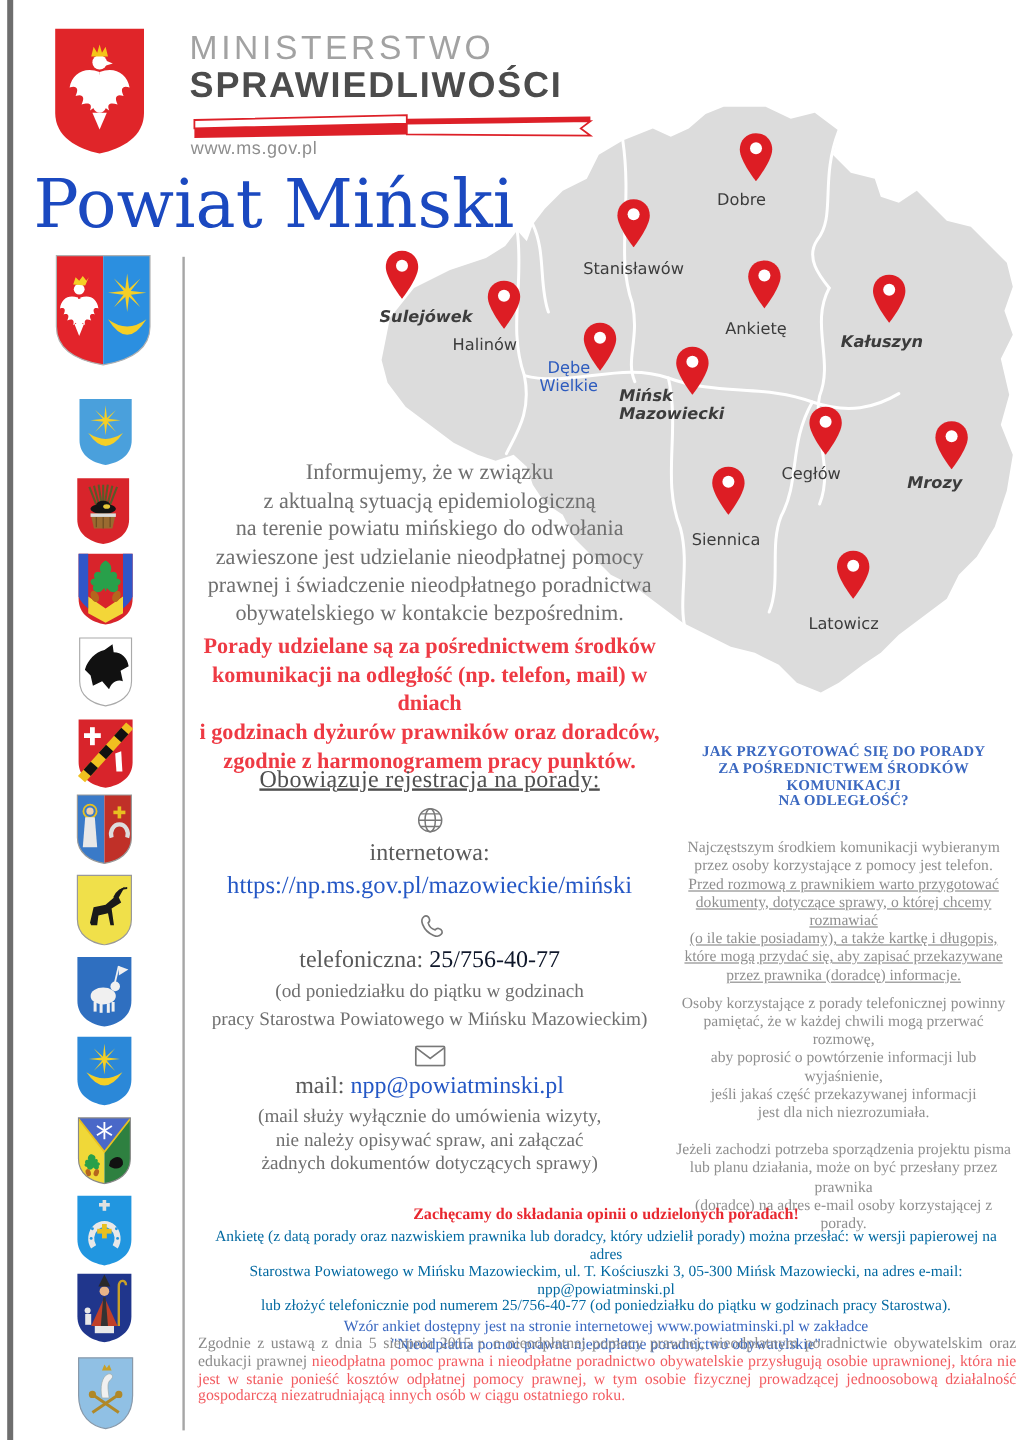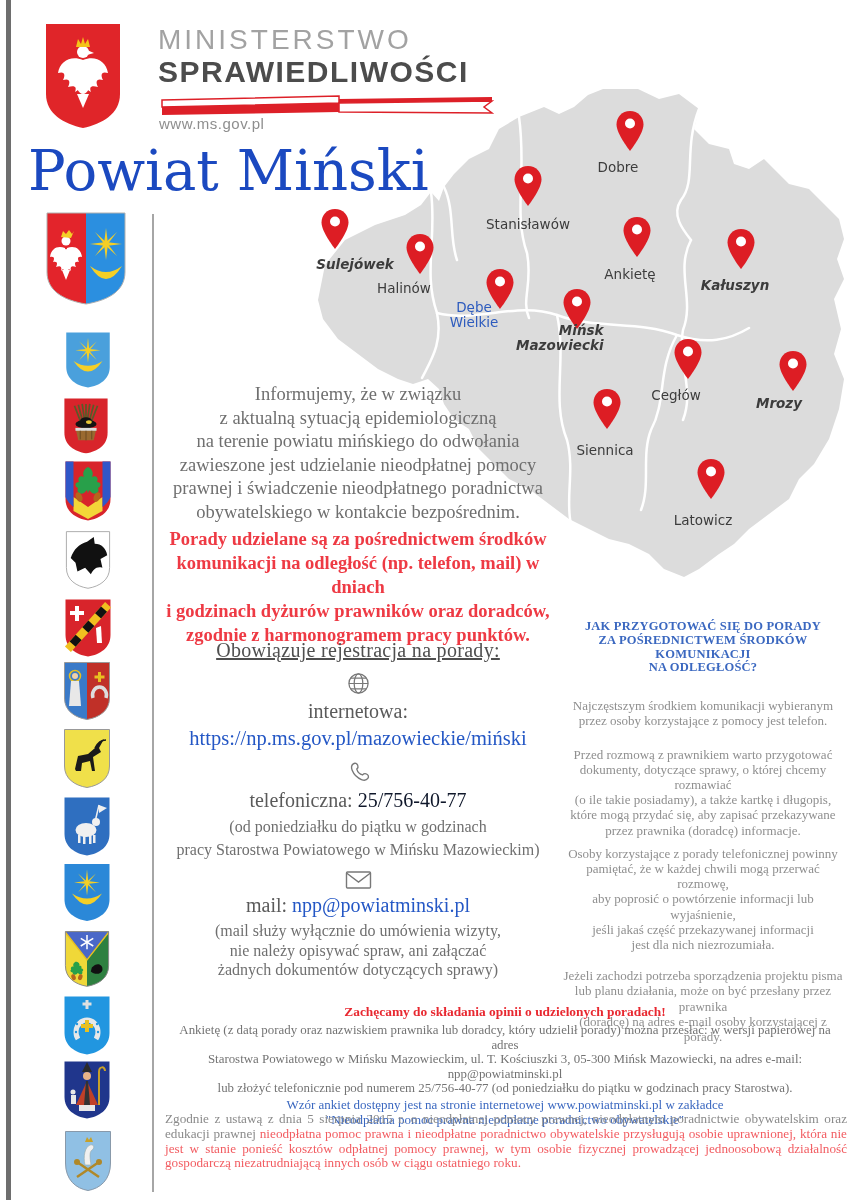--- a/index.html
+++ b/index.html
@@ -50,26 +50,26 @@
   .reg-tel-number{color:#0f172a;}
   .reg-note{margin:4px 0 0 0;font-size:16px;line-height:22.5px;color:#6f6f6f;white-space:pre-line;}
   .mail-note{line-height:19.5px;}
   .mail-address{color:#2457c5;}
 
   
   .right-col{left:560px;top:620px;width:286px;text-align:center;}
   .rc-heading{margin:0;font-size:12.5px;line-height:13.8px;font-weight:bold;color:#3b68c0;
     white-space:pre-line;letter-spacing:.2px;}
   .rc-p{font-size:13px;line-height:15.2px;color:#8f8f8f;white-space:pre-line;margin:0;}
-  .rc-p1{margin-top:23px;} .rc-p2{margin-top:18px;} .rc-p3{margin-top:8px;} .rc-p4{margin-top:16px;}
+  .rc-p1{margin-top:23px;} .rc-p2{text-decoration:underline;} .rc-p3{margin-top:8px;} .rc-p4{margin-top:16px;}
 
   
   .footer1{left:165px;top:1004px;width:680px;text-align:center;}
   .f1-heading{margin:0;font-size:13.4px;font-weight:600;color:#e82830;}
-  .f1-body{margin:3px 0 0 0;font-size:12.9px;line-height:14.6px;color:#737373;white-space:pre-line;}
+  .f1-body{margin:3px 0 0 0;font-size:12.9px;line-height:14.6px;color:#0369a1;white-space:pre-line;}
   .f1-blue{margin:2px 0 0 0;font-size:13px;line-height:14.6px;color:#3b68c0;white-space:pre-line;}
   .footer2{left:165px;top:1112px;width:682px;text-align:justify;
     font-size:13.2px;line-height:14.8px;}
   .law-intro{color:#8a8a8a;}
   .law-red{color:#f25c61;}
 </style>
 </head>
 <body>
 
 <div class="page">
@@ -123,21 +123,21 @@
       <div class="map-pin" style="left: 485px; top: 268px;"><svg width="30" height="42" viewBox="0 0 30 42">
           <path d="M15 1 C7 1 1.5 7 1.5 14.5 C1.5 24 15 41 15 41 C15 41 28.5 24 28.5 14.5 C28.5 7 23 1 15 1 Z" fill="#dd1d24"></path>
           <circle cx="15" cy="13.5" r="5" fill="#fff"></circle>
         </svg></div>
       <div class="map-label blue" style="top: 300px; left: 474px; transform: translateX(-50%);">Dębe
 Wielkie</div>
       <div class="map-pin" style="left: 562px; top: 288px;"><svg width="30" height="42" viewBox="0 0 30 42">
           <path d="M15 1 C7 1 1.5 7 1.5 14.5 C1.5 24 15 41 15 41 C15 41 28.5 24 28.5 14.5 C28.5 7 23 1 15 1 Z" fill="#dd1d24"></path>
           <circle cx="15" cy="13.5" r="5" fill="#fff"></circle>
         </svg></div>
-      <div class="map-label b" style="top: 323px; left: 516px; text-align: right;">Mińsk
+      <div class="map-label b" style="top: 323px; left: 516px; text-align: left;">Mińsk
 Mazowiecki</div>
       <div class="map-pin" style="left: 673px; top: 338px;"><svg width="30" height="42" viewBox="0 0 30 42">
           <path d="M15 1 C7 1 1.5 7 1.5 14.5 C1.5 24 15 41 15 41 C15 41 28.5 24 28.5 14.5 C28.5 7 23 1 15 1 Z" fill="#dd1d24"></path>
           <circle cx="15" cy="13.5" r="5" fill="#fff"></circle>
         </svg></div>
       <div class="map-label" style="top: 388px; left: 676px; transform: translateX(-50%);">Cegłów</div>
       <div class="map-pin" style="left: 778px; top: 350px;"><svg width="30" height="42" viewBox="0 0 30 42">
           <path d="M15 1 C7 1 1.5 7 1.5 14.5 C1.5 24 15 41 15 41 C15 41 28.5 24 28.5 14.5 C28.5 7 23 1 15 1 Z" fill="#dd1d24"></path>
           <circle cx="15" cy="13.5" r="5" fill="#fff"></circle>
         </svg></div>

